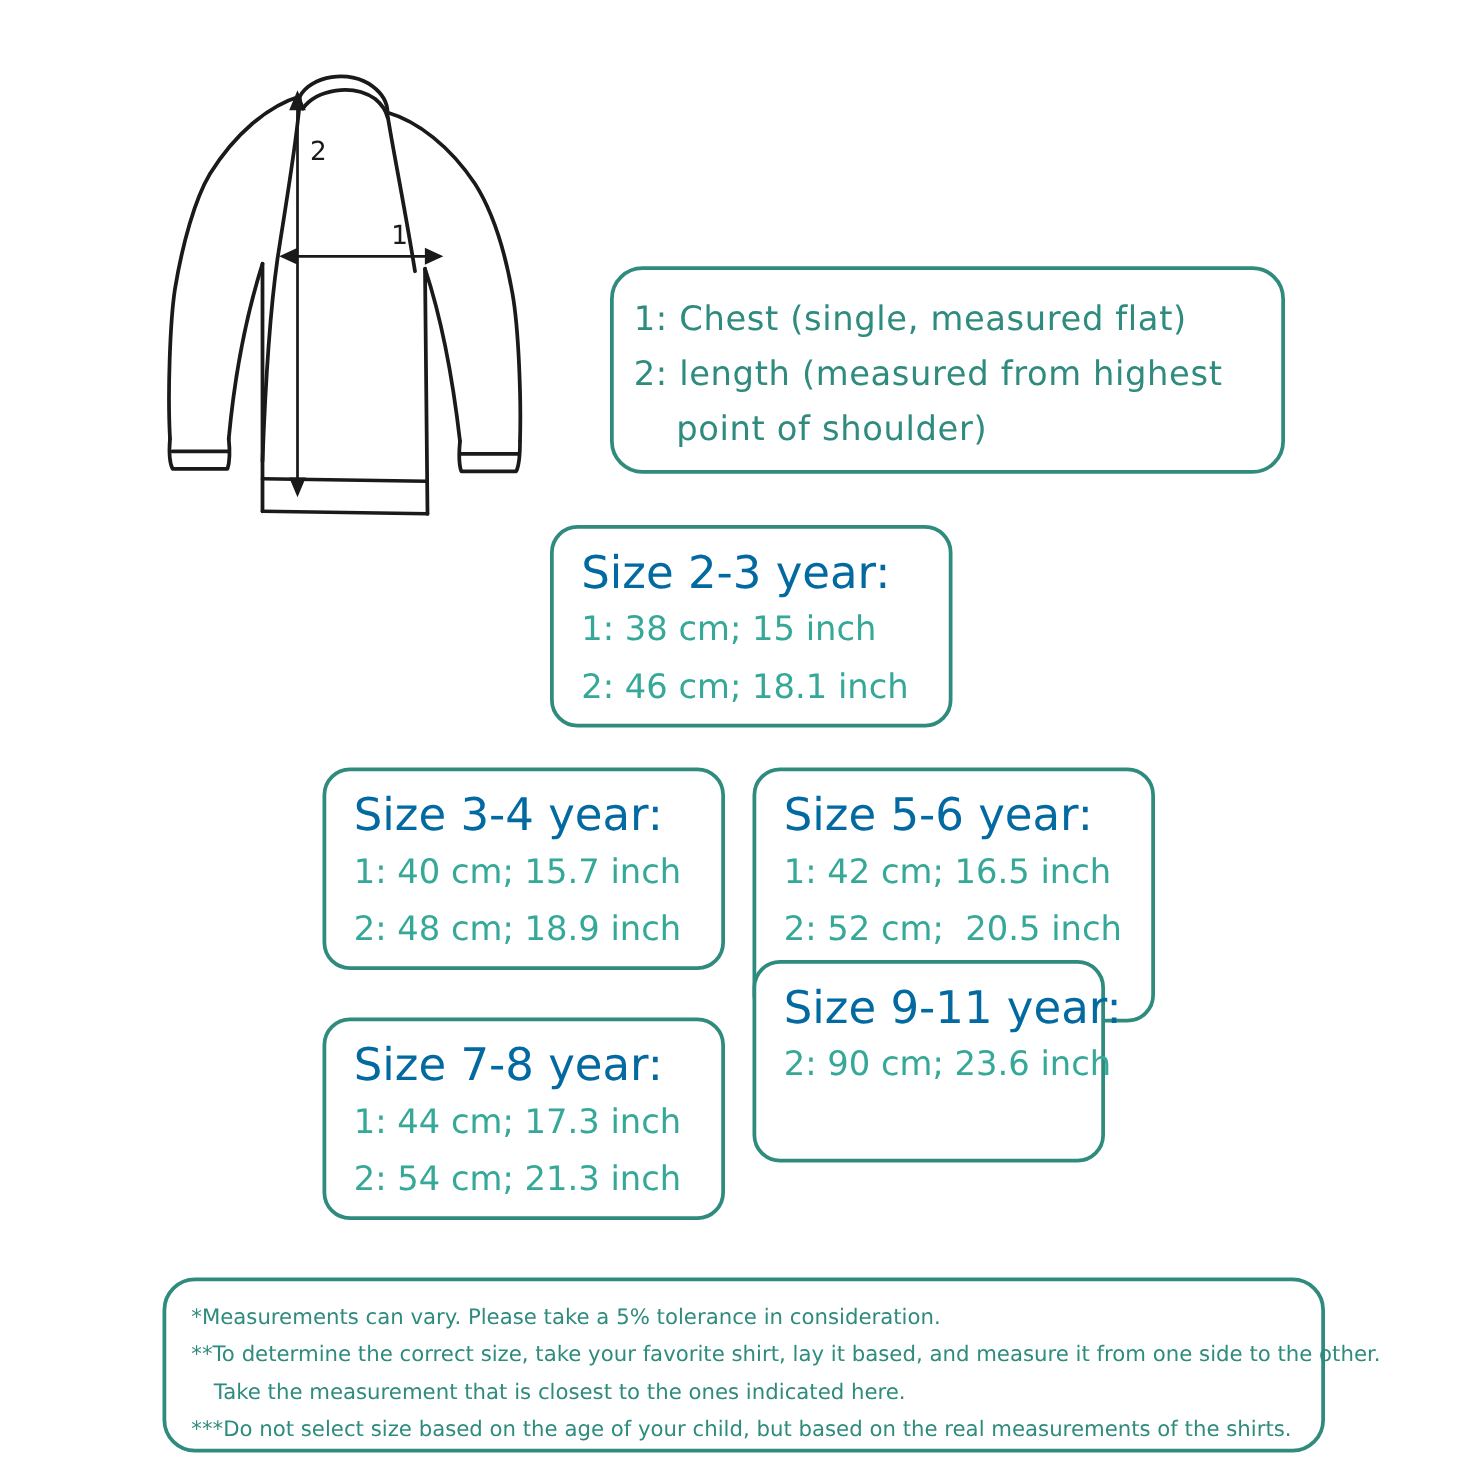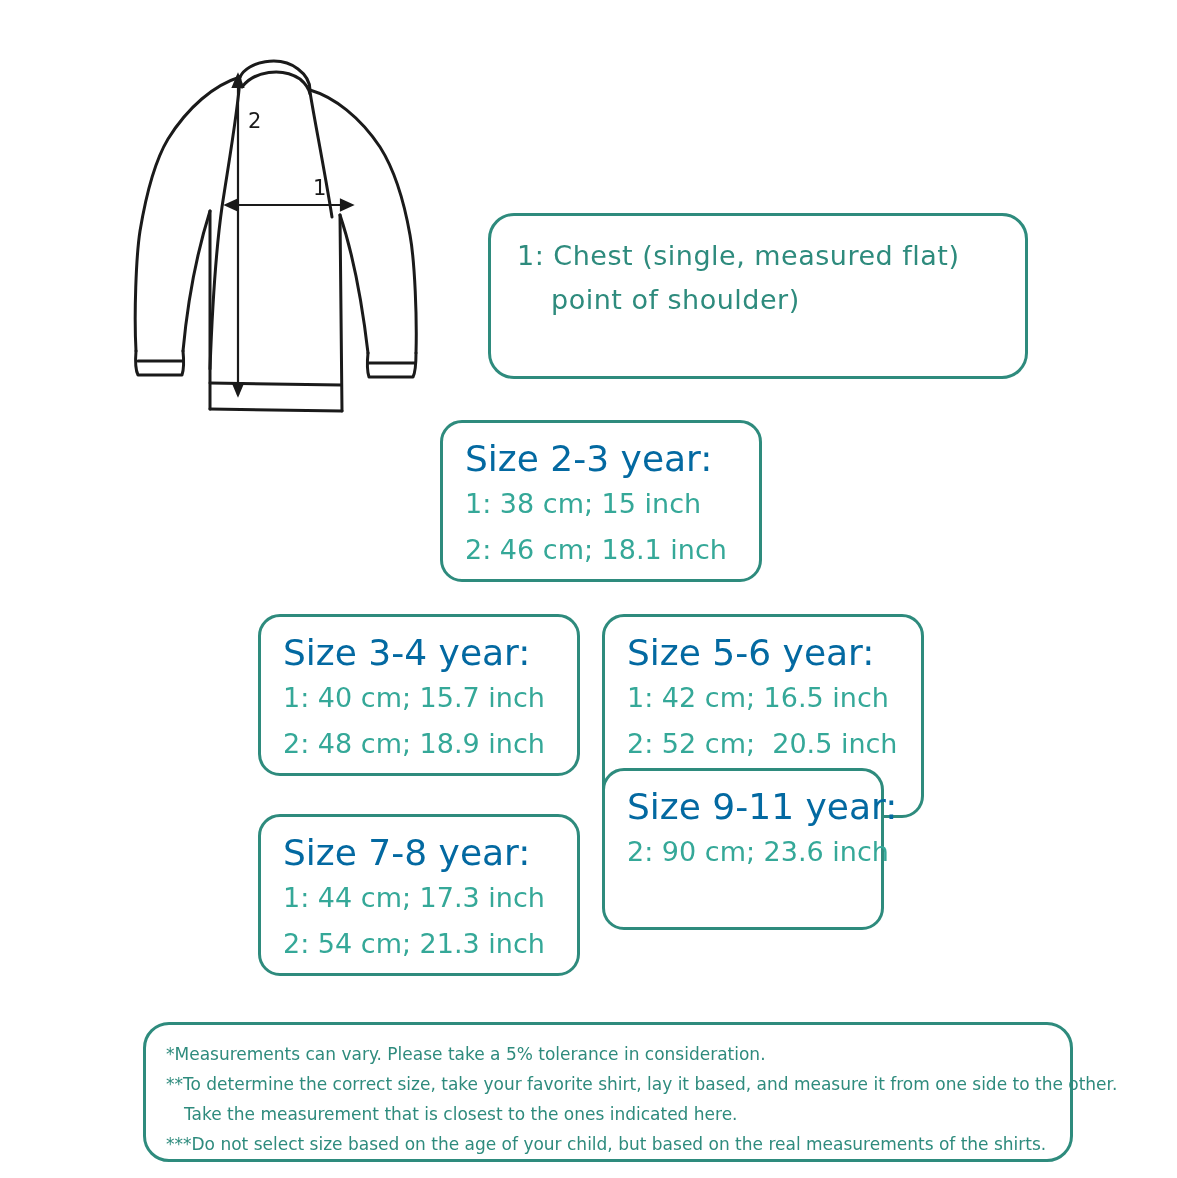--- a/index.html
+++ b/index.html
@@ -45,21 +45,21 @@
     letter-spacing: 0.5px;
   }
 
   
   #legend-box {
     left: 488px;
     top: 213px;
     width: 540px;
     height: 166px;
     border-radius: 26px;
-    padding: 18px 26px;
+    padding: 18px 16px;
   }
   #legend-box .line {
     font-size: 27px;
     line-height: 44px;
     color: #2e8b7d;
   }
   #legend-box .line.indent {
     padding-left: 34px;
   }
 
@@ -78,21 +78,21 @@
   }
 
   #size-box-0 { left: 440px; top: 420px;  width: 322px; height: 162px; }
   #size-box-1 { left: 258px; top: 614px;  width: 322px; height: 162px; }
   #size-box-2 { left: 602px; top: 614px;  width: 322px; height: 204px; }
   #size-box-3 { left: 258px; top: 814px;  width: 322px; height: 162px; }
   #size-box-4 { left: 602px; top: 768px;  width: 282px; height: 162px; }
 
   
   #notes-box {
-    left: 143px;
+    left: 130px;
     top: 1022px;
     width: 930px;
     height: 140px;
     border-radius: 26px;
     padding: 14px 20px;
   }
   #notes-box .note {
     font-size: 17px;
     line-height: 30px;
     color: #2e8b7d;
@@ -147,20 +147,21 @@
         <polygon points="118,40 113,52 123,52"></polygon>
         <polygon points="118,360 113,348 123,348"></polygon>
       </g>
       <text x="193" y="160" font-family="DejaVu Sans, sans-serif" font-size="21" fill="#1a1a1a">1</text>
       <text x="128" y="93" font-family="DejaVu Sans, sans-serif" font-size="21" fill="#1a1a1a">2</text>
     </svg>
   </div>
 
   <div class="box" id="legend-box">
     <div class="line">1: Chest (single, measured flat)</div>
+    <div class="line">2: length (measured from highest</div>
     <div class="line indent">point of shoulder)</div>
   </div>
 
   <div class="box size-box" id="size-box-0">
     <div class="title">Size 2-3 year:</div>
     <div class="row">1: 38 cm; 15 inch</div>
     <div class="row">2: 46 cm; 18.1 inch</div>
   </div>
 
   <div class="box size-box" id="size-box-1">

